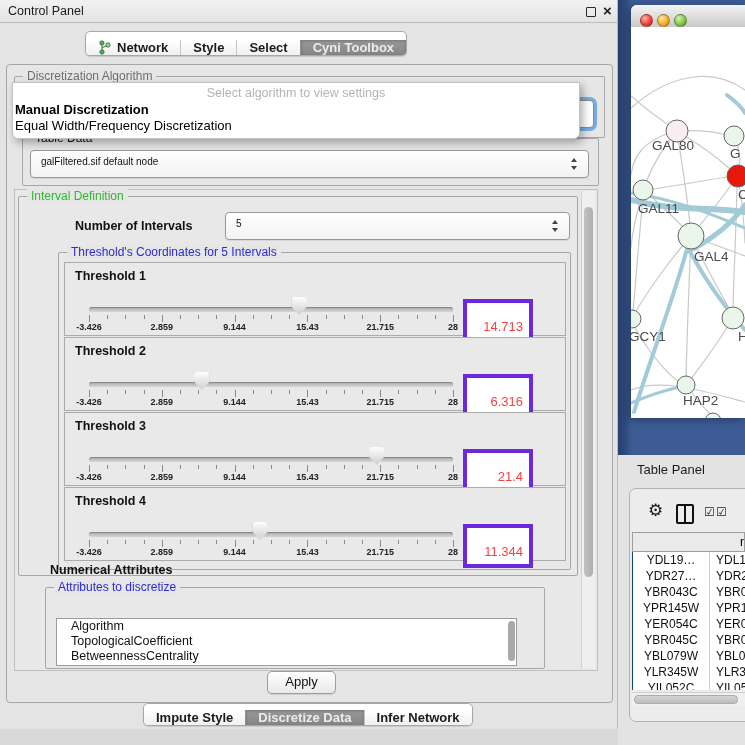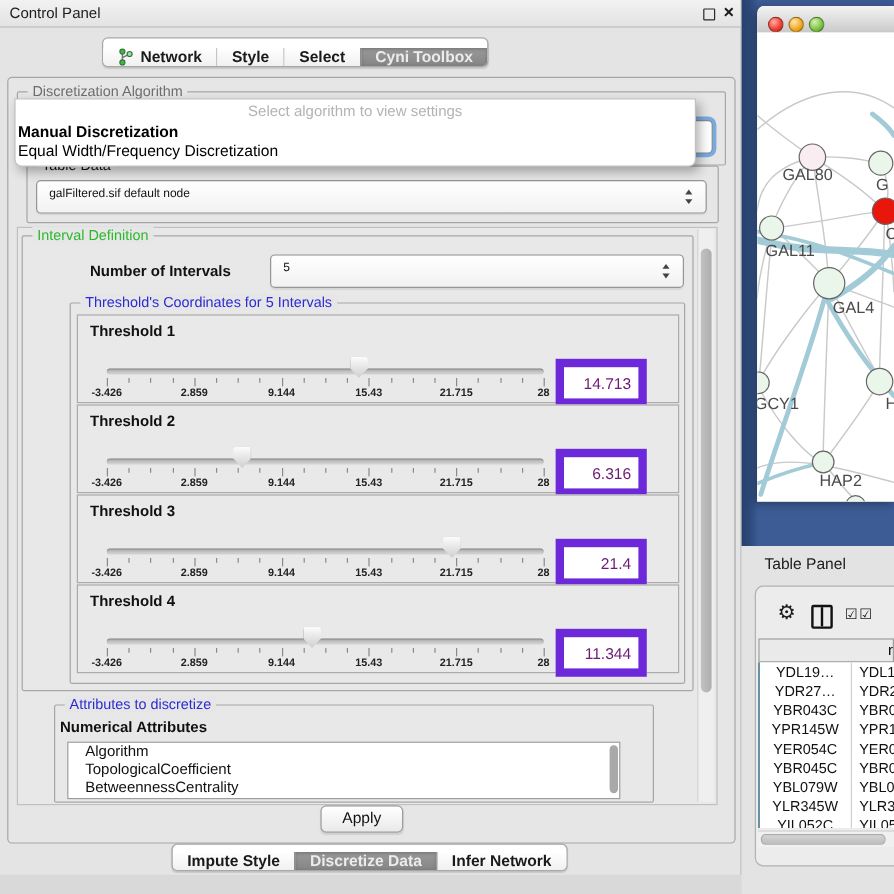--- a/index.html
+++ b/index.html
@@ -64,22 +64,22 @@
   .thr-panel{position:absolute;left:64px;width:500px;height:72px;border:1px solid #ababab;background:#e9e9e9;}
   .thr-label{position:absolute;left:10px;top:6px;font-weight:bold;font-size:12.5px;color:#111;}
   .sl-track{position:absolute;left:24px;top:44px;width:364px;height:5px;border-radius:3px;
             background:linear-gradient(#ababab,#d6d6d6);box-shadow:inset 0 1px 1px rgba(0,0,0,.25);cursor:pointer;}
   .sl-thumb{position:absolute;top:34px;width:15px;height:18px;
             background:linear-gradient(#fdfdfd,#cfcfcf);
             clip-path:polygon(12% 0,88% 0,100% 14%,100% 55%,50% 100%,0 55%,0 14%);
             filter:drop-shadow(0 0 1px #7d7d7d);cursor:pointer;}
   .tick{position:absolute;width:1px;background:#8a8a8a;}
   .tick-lab{position:absolute;transform:translateX(-50%);font-size:9px;font-weight:bold;color:#222;top:59px;}
-  .thr-value{position:absolute;left:398px;top:36px;width:56px;height:26px;border:7px solid #6d28d9;background:#fff;
-             font-size:13px;text-align:right;padding:0 6px 0 0;font-family:"Liberation Sans",sans-serif;color:#701a75;}
+  .thr-value{position:absolute;left:398px;top:36px;width:56px;height:26px;border:4px solid #6d28d9;background:#fff;
+             font-size:13px;text-align:right;padding:10px 6px 0 0;font-family:"Liberation Sans",sans-serif;color:#ef4444;}
 
   
   #attr-list{left:56px;top:618px;width:459px;height:46px;background:#fff;border:1px solid #9c9c9c;overflow:hidden;}
   .attr-item{height:15px;line-height:15px;padding-left:14px;font-size:12.5px;color:#111;white-space:nowrap;cursor:pointer;}
   #attr-sb{position:absolute;right:1px;top:2px;width:7px;height:40px;background:#a9a9a9;border-radius:4px;}
 
   
   #apply-btn{left:267px;top:671px;width:67px;height:21px;border:1px solid #9d9d9d;border-radius:5px;
              background:linear-gradient(#ffffff,#e9e9e9);font-size:13px;text-align:center;line-height:20px;
              color:#111;cursor:pointer;box-shadow:0 1px 1px rgba(0,0,0,.1);}
@@ -313,21 +313,21 @@
           <span class="tick-lab" style="left: 315.2px;">21.715</span>
           <span class="tick-lab" style="left: 388px;">28</span>
           <div class="sl-thumb" style="left: 187.577px;"></div>
           <input class="thr-value" type="text" value="11.344" style="">
         </div>
       </div>
 
     <div class="abs groupbox" style="left:45px;top:587px;width:498px;height:80px;">
       <span class="grouplabel g-blue">Attributes to discretize</span>
     </div>
-    <div class="abs blabel" style="left:50px;top:599px;text-align:center;">Numerical Attributes</div>
+    <div class="abs blabel" style="left:50px;top:563px;text-align:center;">Numerical Attributes</div>
     <div class="abs" id="attr-list">
       <div id="attr-items">
           <div class="attr-item">Algorithm</div>
           <div class="attr-item">TopologicalCoefficient</div>
           <div class="attr-item">BetweennessCentrality</div>
         </div>
       <div id="attr-sb"></div>
     </div>
 
     <div class="abs" id="apply-btn">Apply</div>

